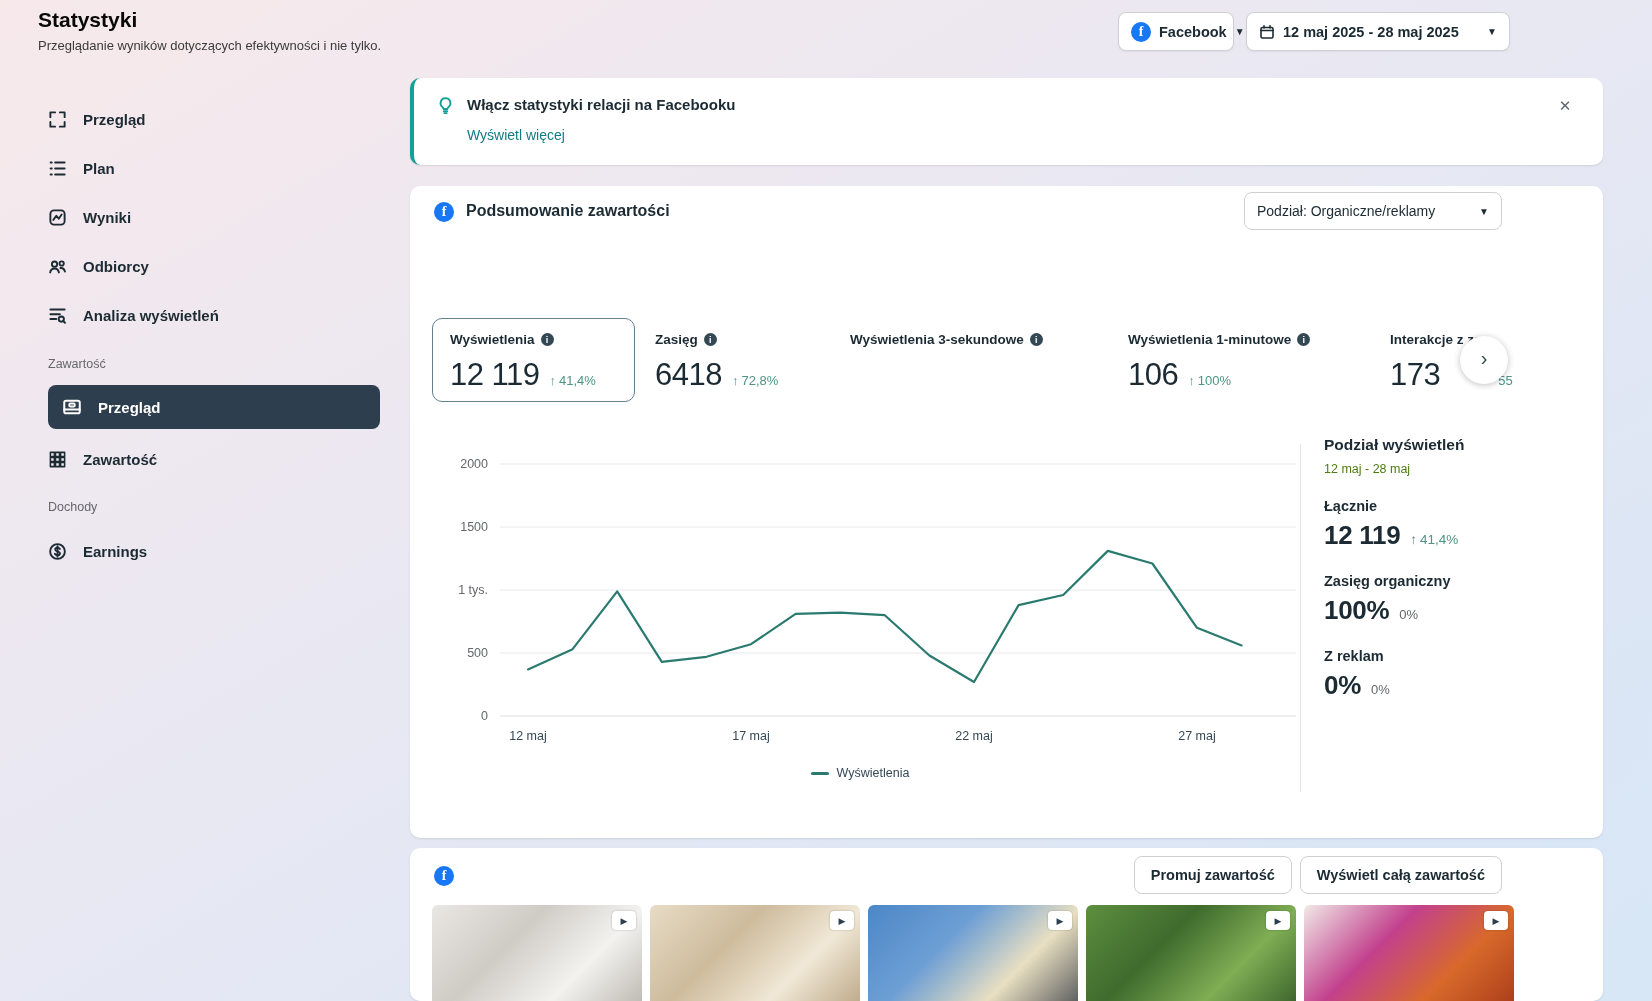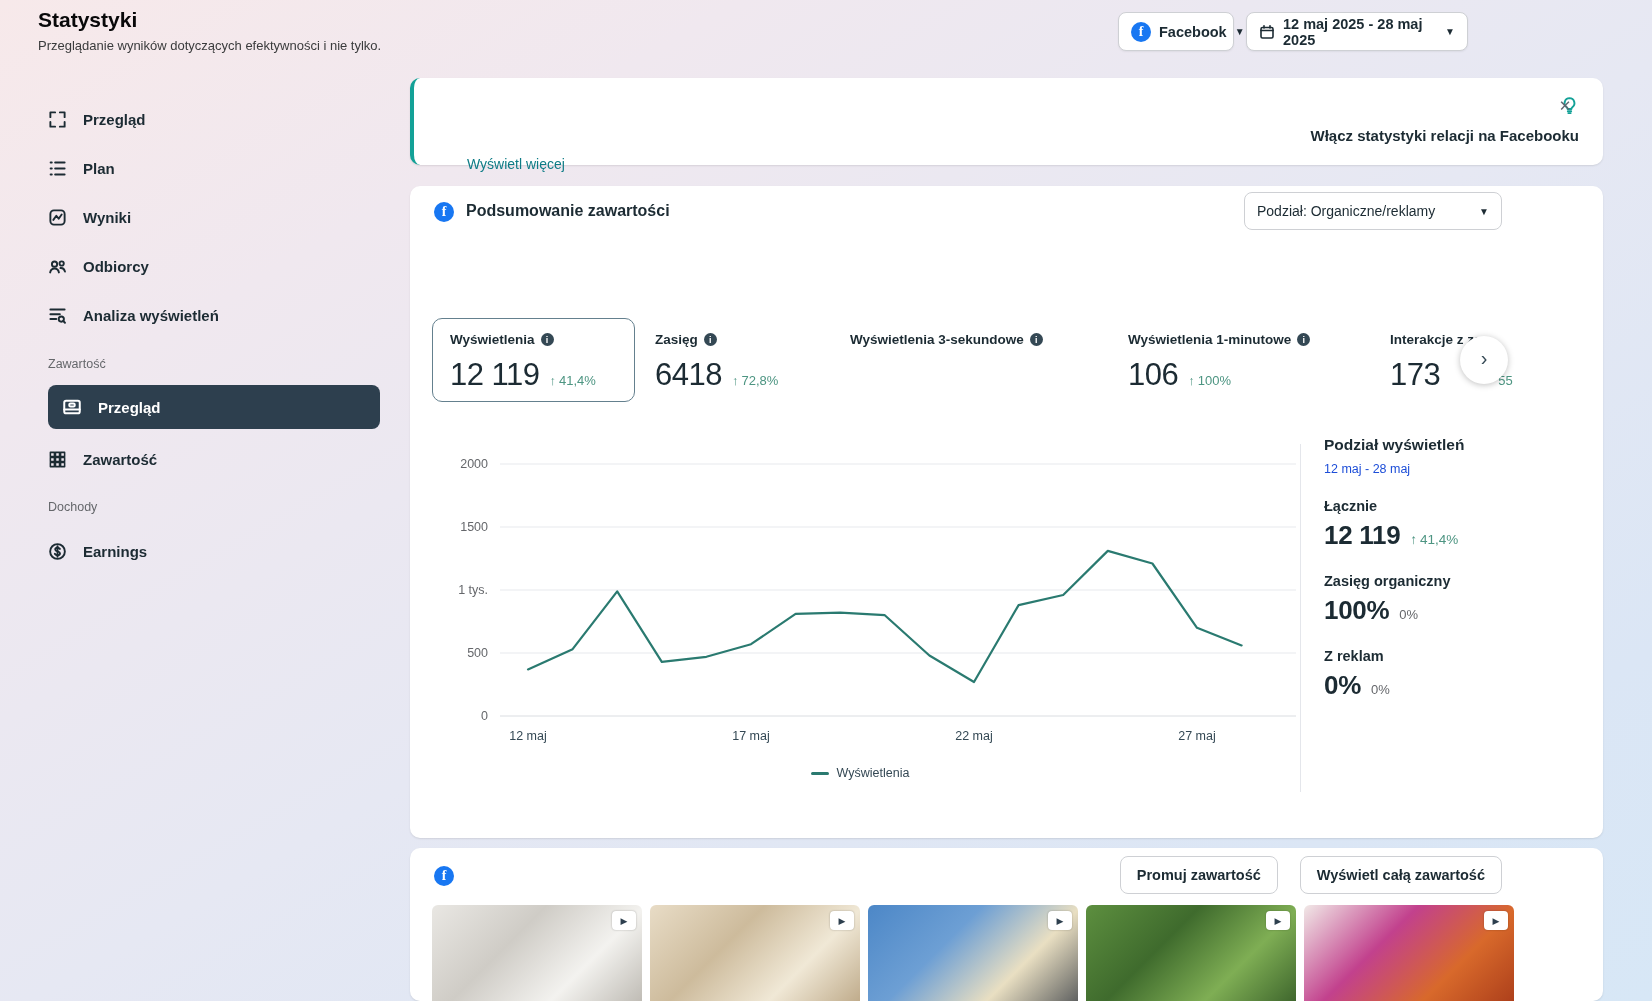--- a/index.html
+++ b/index.html
@@ -15,21 +15,21 @@
   
   .page-title { left:38px; top:8px; font-size:21px; font-weight:700; color:#080809; }
   .page-subtitle { left:38px; top:38px; font-size:13px; color:#3a3b3c; }
   .hdr-btn {
     height:39px; background:#fff; border:1px solid #ced0d4; border-radius:8px;
     display:flex; align-items:center; gap:8px; padding:0 12px;
     font-size:14.5px; font-weight:700; color:#1c2b33; cursor:pointer;
     box-shadow:0 1px 2px rgba(0,0,0,.06);
   }
   .platform-btn { left:1118px; top:12px; width:116px; }
-  .date-btn { left:1246px; top:12px; width:222px; }
+  .date-btn { left:1246px; top:12px; width:264px;text-align:right; }
   .fb-badge { width:20px; height:20px; border-radius:50%; background:#1877f2; color:#fff;
     display:inline-flex; align-items:center; justify-content:center; flex:0 0 auto;
     font-size:14px; font-weight:700; font-family:"Liberation Serif",serif; }
   .fb-badge::before { content:"f"; }
   .caret { font-size:10px; color:#1c2b33; margin-left:auto; }
   .caret::before { content:"▼"; }
   .cal-icon { width:16px; height:16px; flex:0 0 auto; }
 
   
   .sidebar { left:40px; top:95px; width:360px; height:520px; }
@@ -38,21 +38,21 @@
   .side-row svg { width:19px; height:19px; flex:0 0 auto; }
   .side-section { position:absolute; left:8px; font-size:12.5px; color:#65676b; }
   .side-pill { position:absolute; left:8px; width:332px; height:44px; background:#2d3f4e;
     border-radius:8px; display:flex; align-items:center; gap:16px; padding:0 14px;
     color:#fff; font-size:15px; font-weight:700; cursor:pointer; }
   .side-pill svg { width:20px; height:20px; }
 
   
   .card { background:#fff; border-radius:10px; box-shadow:0 1px 2px rgba(0,0,0,.1); }
   .banner-card { left:410px; top:78px; width:1193px; height:87px; border-left:4px solid #13a197; padding:18px 24px 0 22px; }
-  .banner-title-row { display:flex; align-items:flex-end; gap:12px;flex-direction:column; }
+  .banner-title-row { display:flex; align-items:flex-start; gap:12px; }
   .banner-title { font-size:15px; font-weight:700; }
   .banner-link { margin:12px 0 0 31px; display:inline-block; font-size:14px; color:#0e7c86; cursor:pointer; }
   .banner-close { position:absolute; right:26px; top:16px; width:24px; height:24px; color:#606770;
     font-size:15px; display:flex; align-items:center; justify-content:center; cursor:pointer; }
   .banner-close::before { content:"✕"; }
   .bulb { width:19px; height:19px; color:#13a197; }
 
   .main-card { left:410px; top:186px; width:1193px; height:652px; overflow:hidden; }
   .section-head { position:absolute; display:flex; align-items:flex-start; gap:12px; }
   .section-title { font-size:16px; font-weight:700; }
@@ -87,35 +87,35 @@
   .chart-wrap { position:absolute; left:10px; top:248px; width:890px; height:320px; }
   .legend { position:absolute; left:10px; top:580px; width:880px; display:flex;
     align-items:center; justify-content:center; gap:8px; font-size:12.5px; color:#344854; }
   .legend-dash { width:18px; height:3px; border-radius:2px; }
 
   .v-divider { position:absolute; left:890px; top:258px; width:1px; height:348px; background:#e4e6eb; }
 
   
   .bd-panel { position:absolute; left:914px; top:250px; width:260px; }
   .bd-title { font-size:15.5px; font-weight:700; }
-  .bd-range { margin-top:8px; font-size:12.5px; color:#1d4ed8; }
+  .bd-range { margin-top:8px; font-size:12.5px; color:#4d7c0f; }
   .bd-row-label { margin-top:22px; font-size:14.5px; font-weight:700; }
   .bd-row-vals { margin-top:6px; display:flex; align-items:baseline; gap:10px; }
   .bd-value { font-size:26px; font-weight:700; letter-spacing:-.3px; }
   .bd-change-up { font-size:13.5px; color:#4d9582; }
   .bd-change-up::before { content:"↑"; margin-right:3px; }
   .bd-change { font-size:13px; color:#65676b; }
 
   
   .bottom-card { left:410px; top:848px; width:1193px; height:153px; overflow:hidden; }
   .bc-head { position:absolute; left:24px; top:18px; display:flex; align-items:center; gap:12px; }
   .bc-btn { height:38px; border:1px solid #ced0d4; border-radius:8px; background:#fff;
     font-size:14.5px; font-weight:700; color:#1c2b33; padding:0 16px; cursor:pointer;
     font-family:inherit; }
-  .bc-btns { position:absolute; right:101px; top:8px; display:flex; gap:22px; }
+  .bc-btns { position:absolute; right:101px; top:8px; display:flex; gap:8px; }
   .thumbs { position:absolute; left:22px; top:57px; display:flex; gap:8px; }
   .thumb { width:210px; height:120px; border-radius:6px; position:relative; cursor:pointer; overflow:hidden; }
   .play-badge { position:absolute; right:6px; top:6px; width:24px; height:19px; background:#fff;
     border-radius:4px; display:flex; align-items:center; justify-content:center;
     font-size:9px; color:#2d3f4e; box-shadow:0 0 2px rgba(0,0,0,.3); }
   .play-badge::before { content:"▶"; }
 
   svg.icon { stroke:currentColor; fill:none; stroke-width:1.6; stroke-linecap:round; stroke-linejoin:round; }
   text { font-family:"Liberation Sans","DejaVu Sans",sans-serif; }
 </style>

